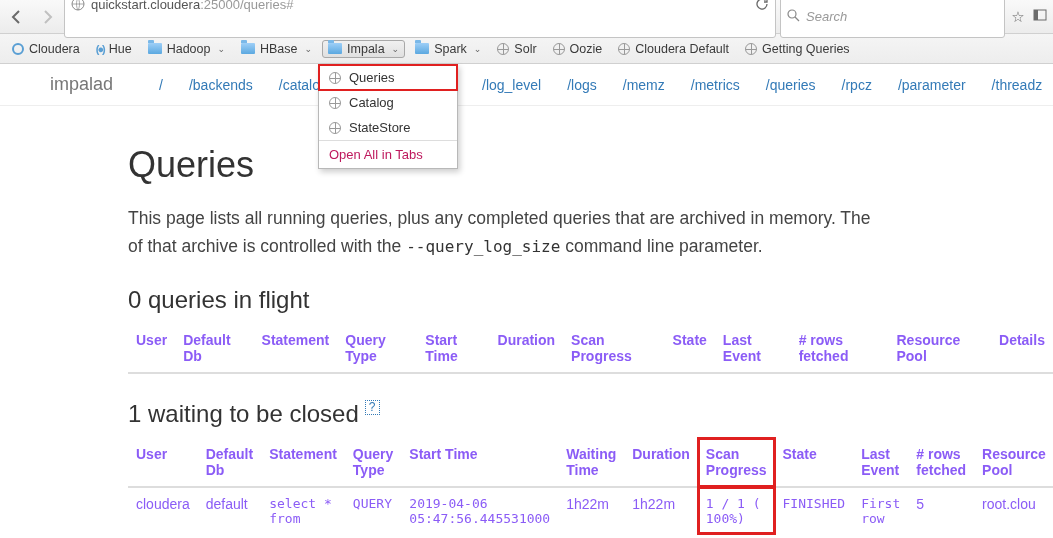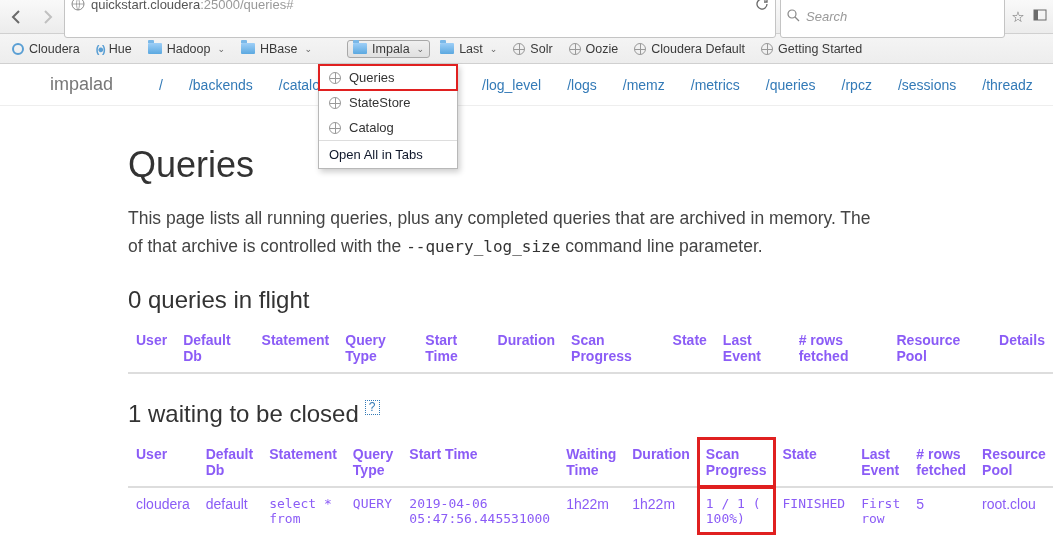--- a/index.html
+++ b/index.html
@@ -77,21 +77,20 @@
     display: flex; align-items: center;
     padding: 2px 6px;
     gap: 5px;
     border-radius: 3px;
     position: relative;
   }
   .bm-item.open {
     background: linear-gradient(#f0f0f0, #e0e0e0);
     border: 1px solid #a8a8a8;
     padding: 1px 5px;
-    margin-left: 25px;
   }
   .folder-icon {
     width: 14px; height: 11px;
     background: linear-gradient(#9ecff7, #5ba8e0);
     border-radius: 1px;
     position: relative;
   }
   .folder-icon::before {
     content: '';
     position: absolute;
@@ -147,21 +146,21 @@
     display: flex; align-items: center;
     padding: 5px 10px;
     gap: 8px;
     color: #333;
   }
   .dd-item.hl {
     outline: 2px solid #e02020;
     outline-offset: -1px;
   }
   .dd-sep { border-top: 1px solid #ddd; }
-  .dd-openall { padding: 6px 10px; color: #0f172a; }
+  .dd-openall { padding: 6px 10px; color: #be185d; }
 
   
   .page {
     padding: 0 0 0 0;
   }
   .topnav {
     display: flex;
     align-items: center;
     padding: 10px 0 10px 50px;
     color: #777;
@@ -320,73 +319,73 @@
     <span>HBase</span>
     <span class="chev">⌄</span>
   </div>
   <div class="bm-item open">
     <span class="folder-icon"></span>
     <span>Impala</span>
     <span class="chev">⌄</span>
   </div>
   <div class="bm-item">
     <span class="folder-icon"></span>
-    <span>Last</span>
+    <span>Spark</span>
     <span class="chev">⌄</span>
   </div>
   <div class="bm-item">
     <span class="globe-icon-sm"></span>
     <span>Solr</span>
   </div>
   <div class="bm-item">
     <span class="globe-icon-sm"></span>
     <span>Oozie</span>
   </div>
   <div class="bm-item">
     <span class="globe-icon-sm"></span>
     <span>Cloudera Default</span>
   </div>
   <div class="bm-item">
     <span class="globe-icon-sm"></span>
-    <span>Getting Started</span>
+    <span>Getting Queries</span>
   </div>
 </div>
 
 <div class="dropdown">
   <div class="dd-item hl">
     <span class="globe-icon-sm"></span>
     <span>Queries</span>
   </div>
   <div class="dd-item">
     <span class="globe-icon-sm"></span>
+    <span>Catalog</span>
+  </div>
+  <div class="dd-item">
+    <span class="globe-icon-sm"></span>
     <span>StateStore</span>
-  </div>
-  <div class="dd-item">
-    <span class="globe-icon-sm"></span>
-    <span>Catalog</span>
   </div>
   <div class="dd-sep"></div>
   <div class="dd-openall">Open All in Tabs</div>
 </div>
 
 <div class="page">
 
   <div class="topnav">
     <span class="brand">impalad</span>
     <a href="#">/</a>
     <a href="#">/backends</a>
     <a href="#">/catalo</a>
     <span style="width:110px"></span>
     <a href="#">/log_level</a>
     <a href="#">/logs</a>
     <a href="#">/memz</a>
     <a href="#">/metrics</a>
     <a href="#">/queries</a>
     <a href="#">/rpcz</a>
-    <a href="#">/sessions</a>
+    <a href="#">/parameter</a>
     <a href="#">/threadz</a>
   </div>
 
   <div class="content">
     <h1>Queries</h1>
 
     <p class="desc">
       <span>This page lists all running queries, plus any completed queries that are archived in memory. The </span>
       <br>
       <span>of that archive is controlled with the </span>

